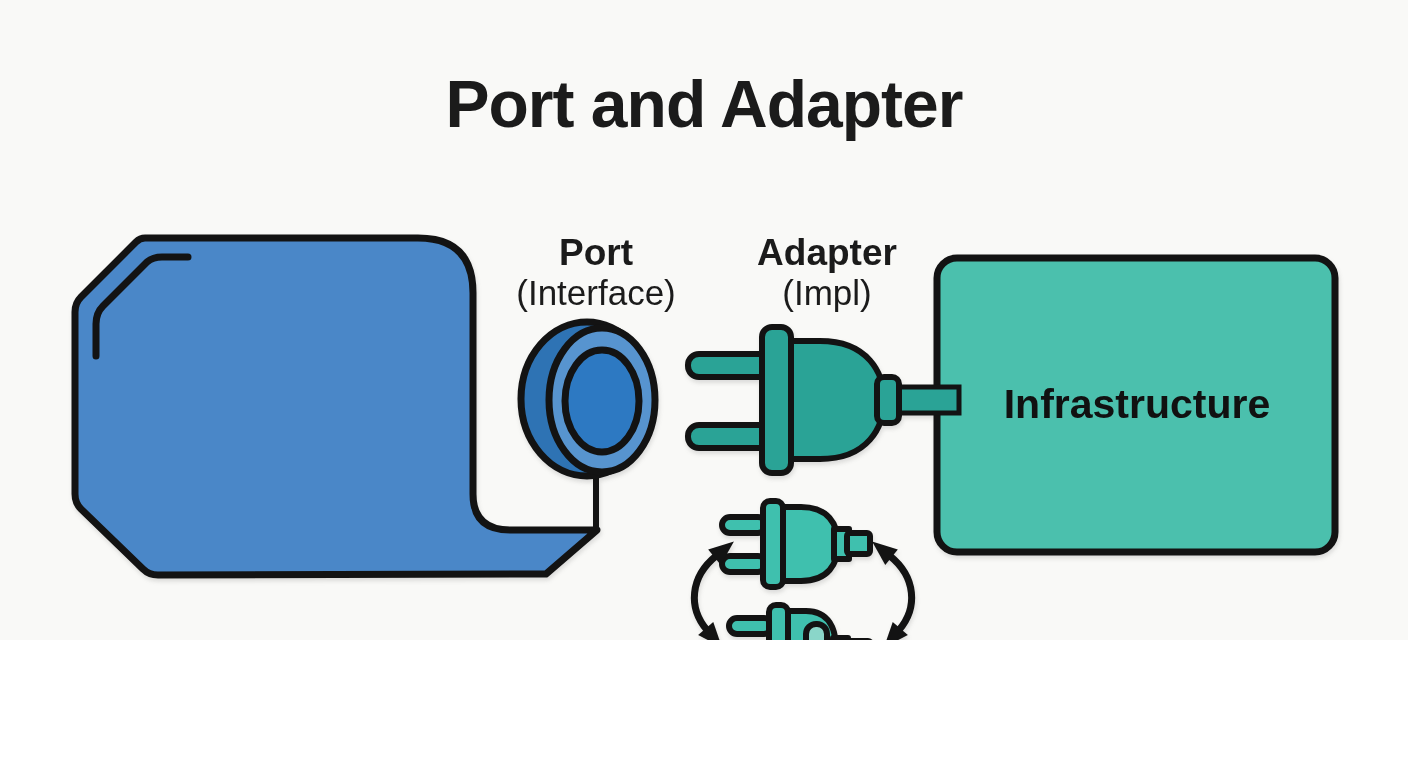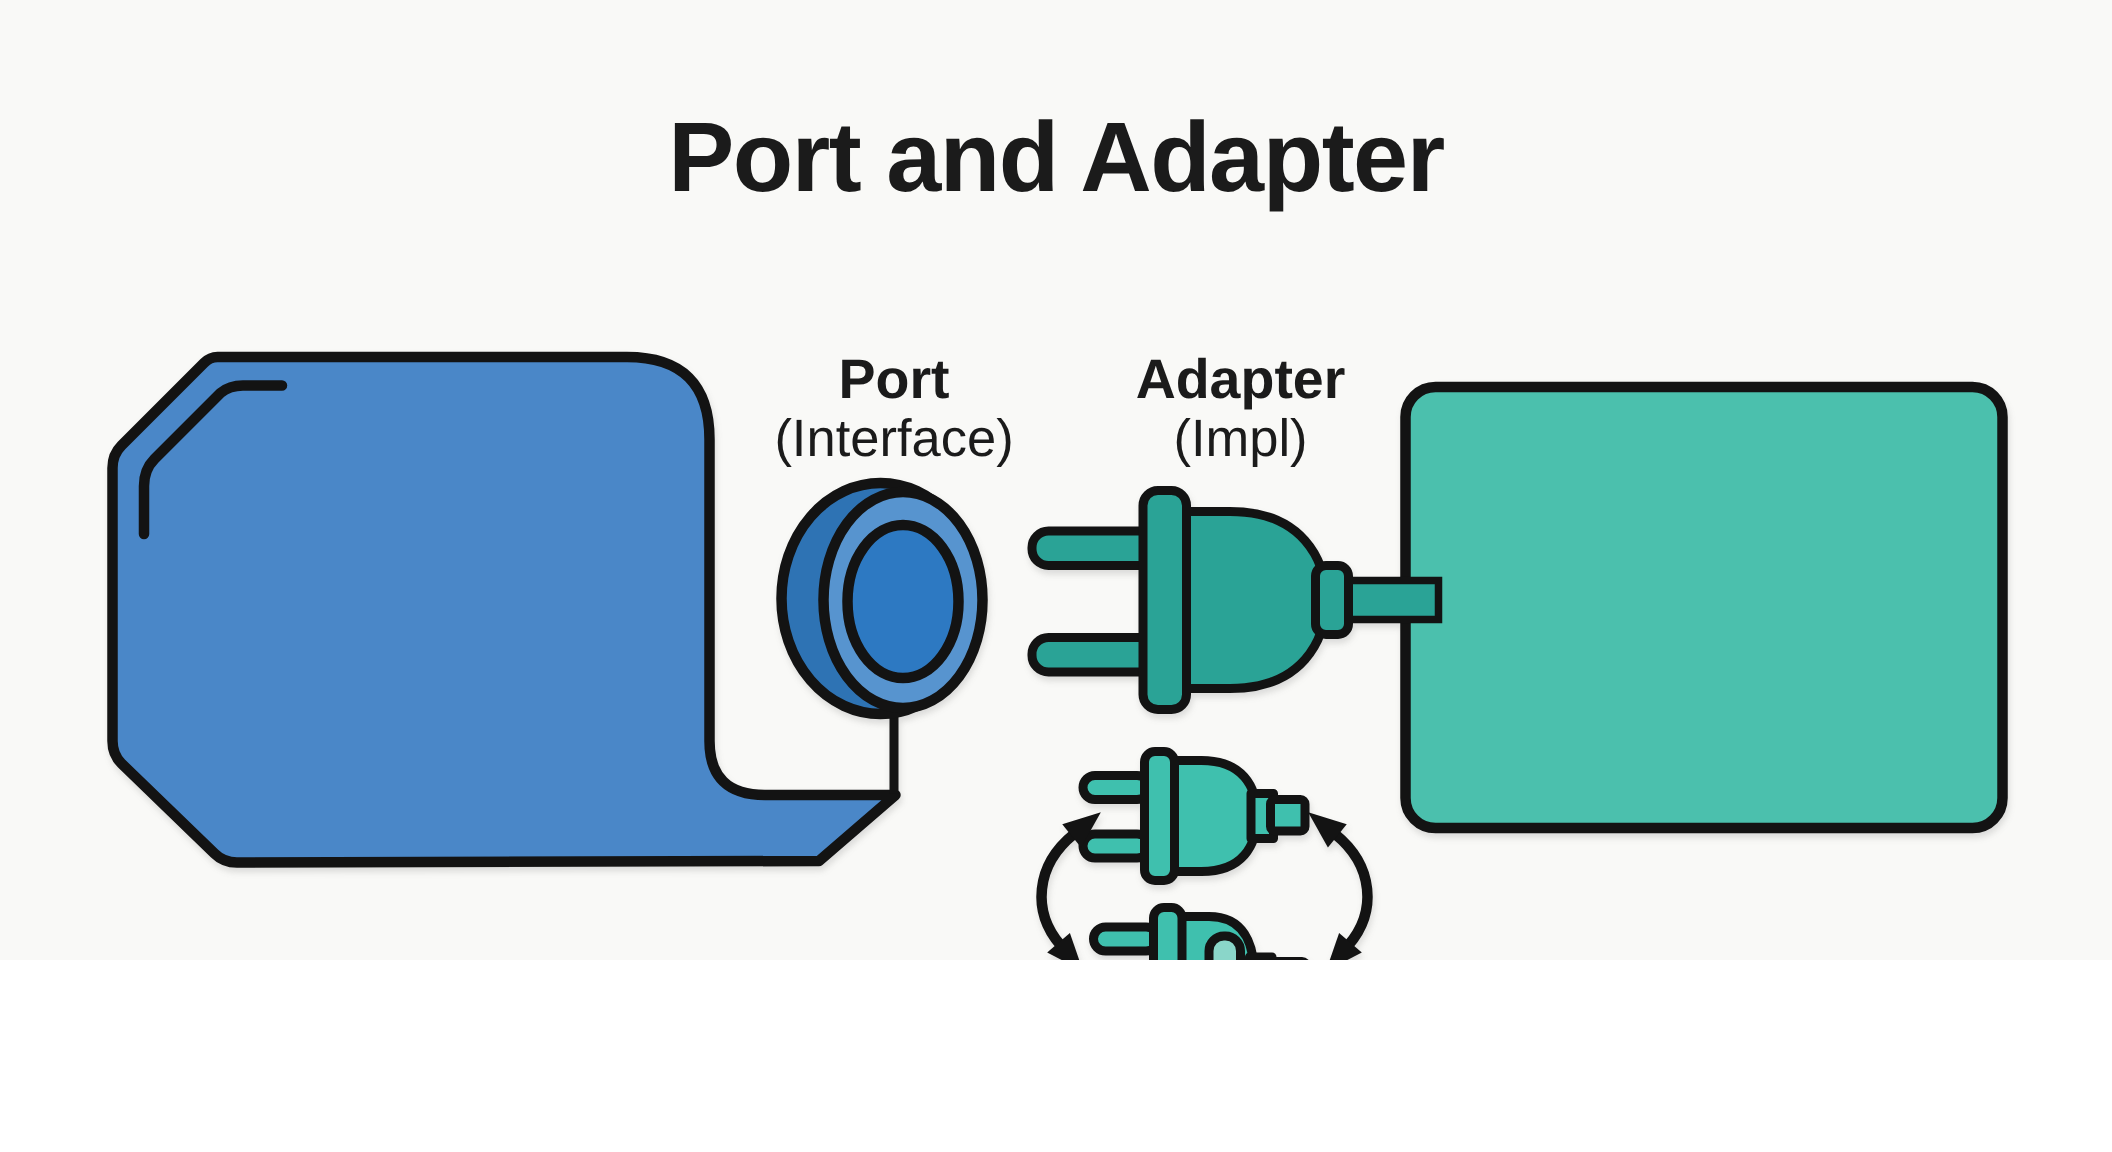--- a/index.html
+++ b/index.html
@@ -131,14 +131,15 @@
   <div class="anno adapter-anno">
     <div class="main">Adapter</div>
     <div class="sub">(Impl)</div>
   </div>
 
   <div class="anno port-anno">
     <div class="main">Port</div>
     <div class="sub">(Interface)</div>
   </div>
 
+  <div class="label infra-label">Infrastructure</div>
 
 </div>
 
 </body></html>

